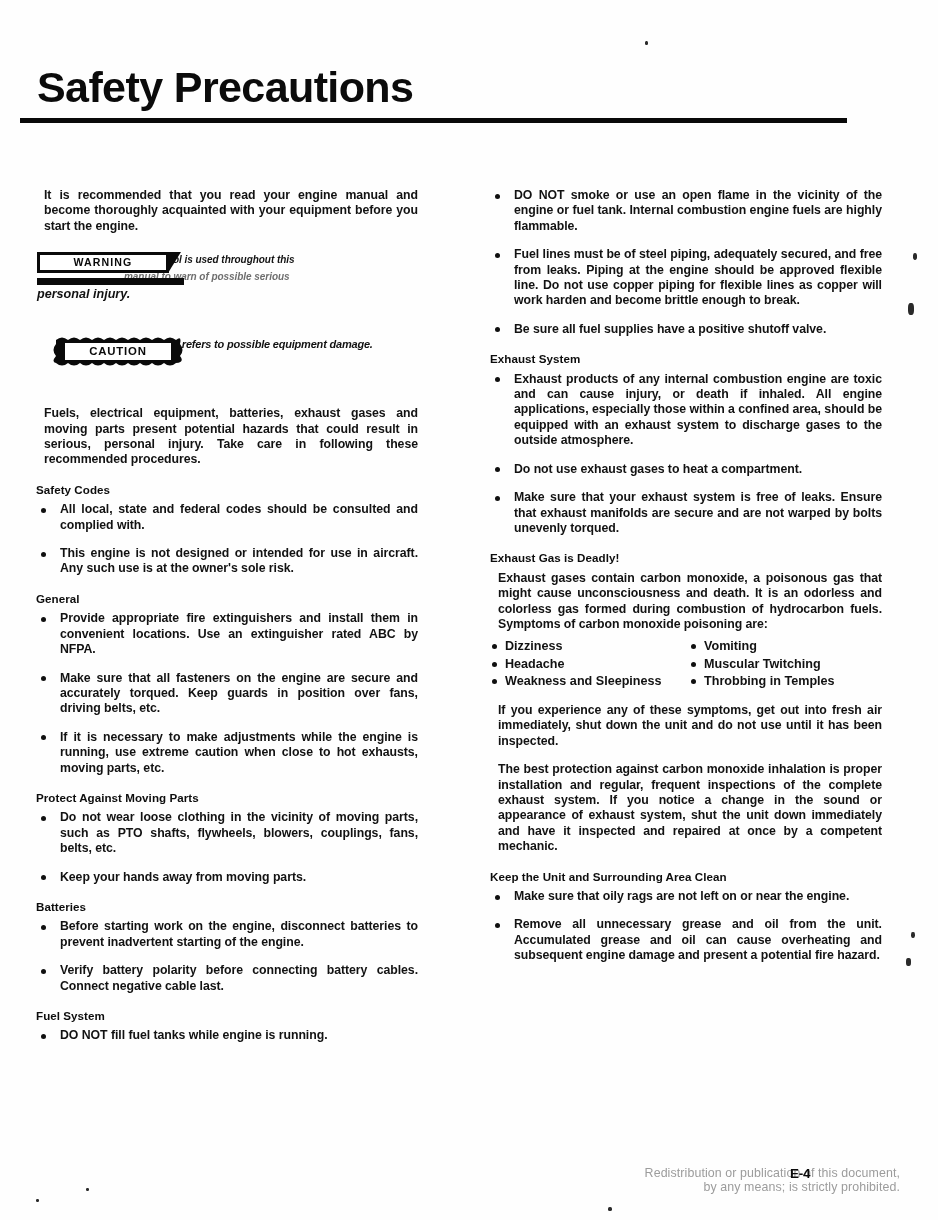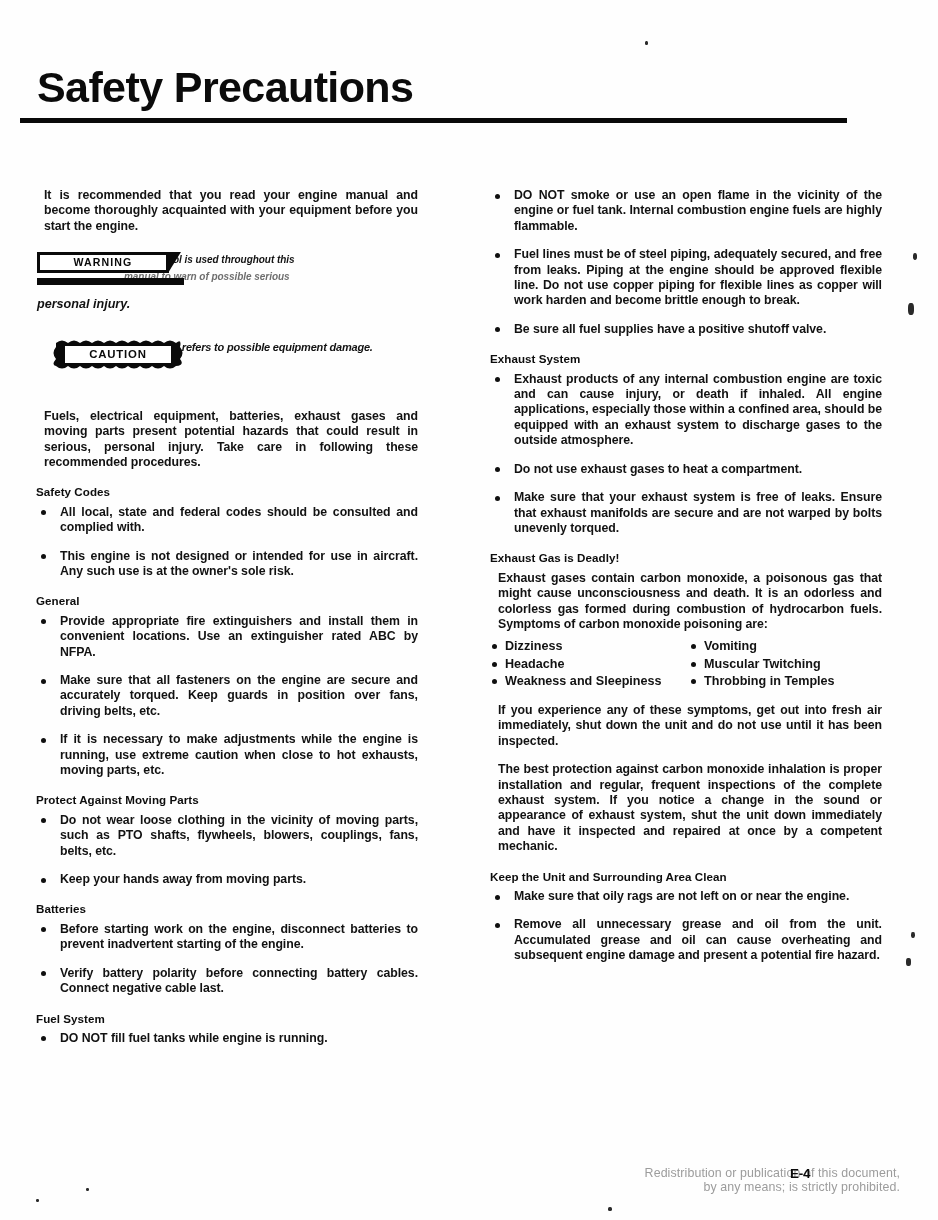--- a/index.html
+++ b/index.html
@@ -192,21 +192,21 @@
     font-style: italic;
     font-weight: bold;
     font-size: 10px;
     line-height: 16.5px;
     letter-spacing: -0.05px;
   }
   #warning-text .faded {
     color: #6e6e6e;
   }
   #warning-tail {
-    margin-top: 11px;
+    margin-top: 1px;
     margin-left: 1px;
     font-style: italic;
     font-weight: bold;
     font-size: 12.6px;
     line-height: 16.5px;
   }
 
   
   #caution-block {
     position: relative;

